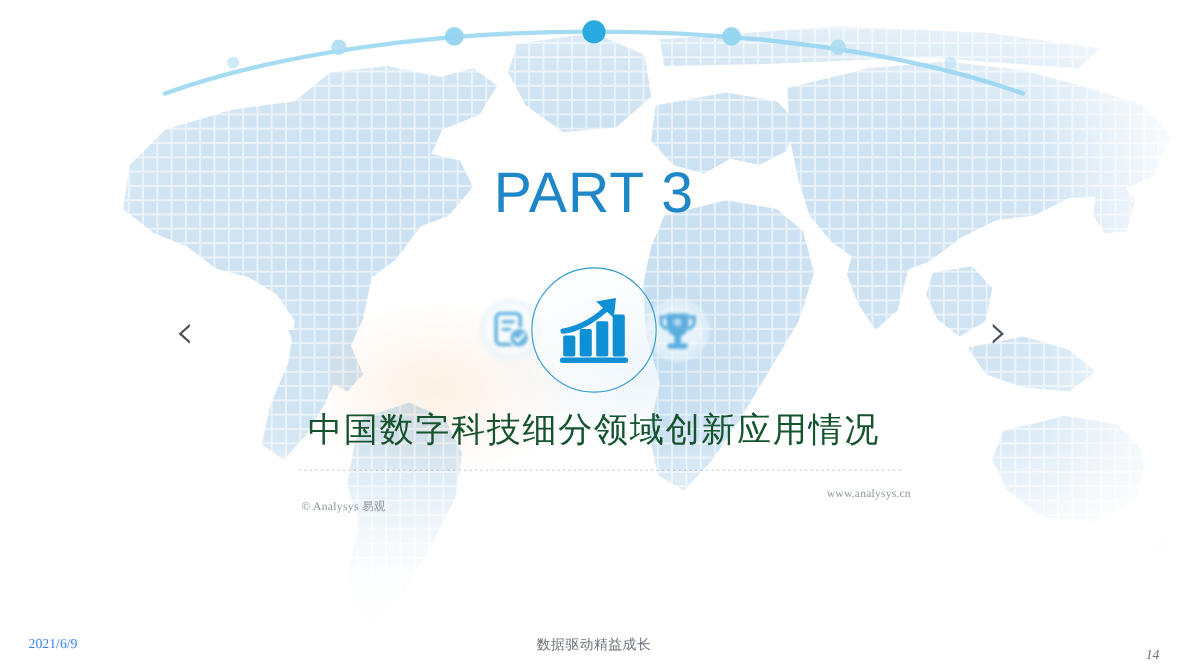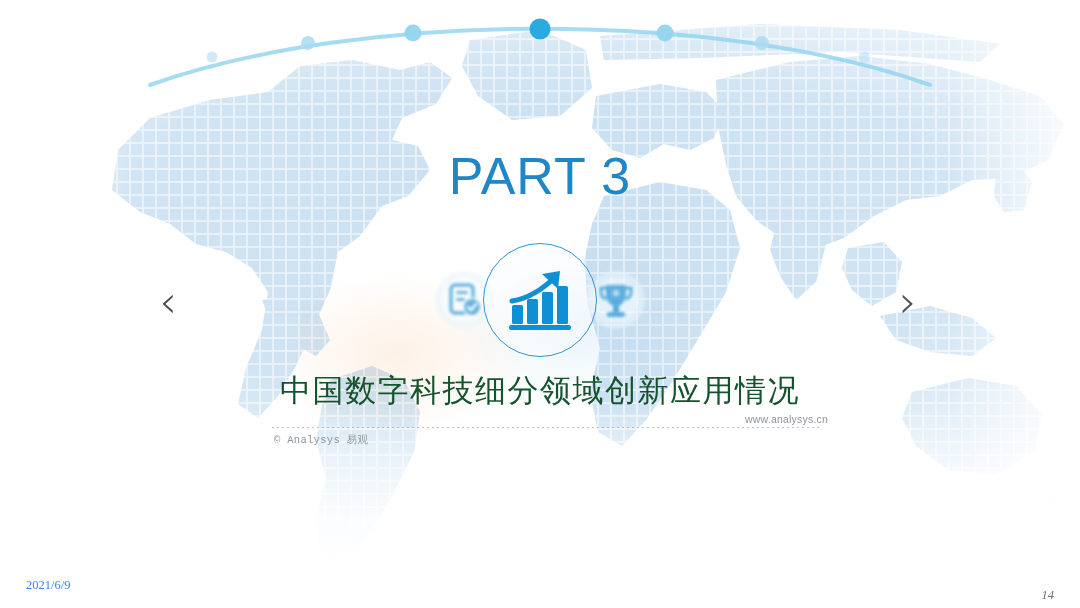--- a/index.html
+++ b/index.html
@@ -131,34 +131,34 @@
     top: 427px;
     width: 548px;
     height: 1px;
     background-image: linear-gradient(to right, #9aa4ae 0 2px, transparent 2px 5px);
     background-size: 5px 1px;
     opacity: 0.65;
   }
   .credit-left {
     position: absolute;
     left: 274px;
-    top: 433px;
+    top: 454px;
     font-size: 10.5px;
     color: #8d959d;
     letter-spacing: 0.3px;
-    font-family: Liberation Mono, monospace;
+    font-family: Liberation Serif, serif;
   }
   .credit-right {
     position: absolute;
     right: 252px;
-    top: 413px;
+    top: 444px;
     font-size: 10.5px;
     color: #8d959d;
     letter-spacing: 0.2px;
-    font-family: Liberation Sans, sans-serif;
+    font-family: Liberation Serif, serif;
   }
 
   
   .arc-wrap {
     position: absolute;
     left: 0;
     top: 460px;
     width: 1080px;
     height: 90px;
   }
@@ -329,15 +329,16 @@
           <circle cx="413" cy="493" r="8.5" fill="#94d4ef" opacity="0.95" style="cursor: pointer;"></circle>
           <circle cx="540" cy="489" r="10.5" fill="#29abe2" opacity="1" style="cursor: pointer;"></circle>
           <circle cx="665" cy="493" r="8.5" fill="#94d4ef" opacity="0.95" style="cursor: pointer;"></circle>
           <circle cx="762" cy="503" r="7" fill="#a9dcf2" opacity="0.85" style="cursor: pointer;"></circle>
           <circle cx="864" cy="517" r="5.5" fill="#bfe4f5" opacity="0.7" style="cursor: pointer;"></circle>
         </g>
     </svg>
   </div>
 
   <div class="footer-date">2021/6/9</div>
+  <div class="footer-center">数据驱动精益成长</div>
   <div class="footer-page">14</div>
 
 </div>
 
 </body></html>

